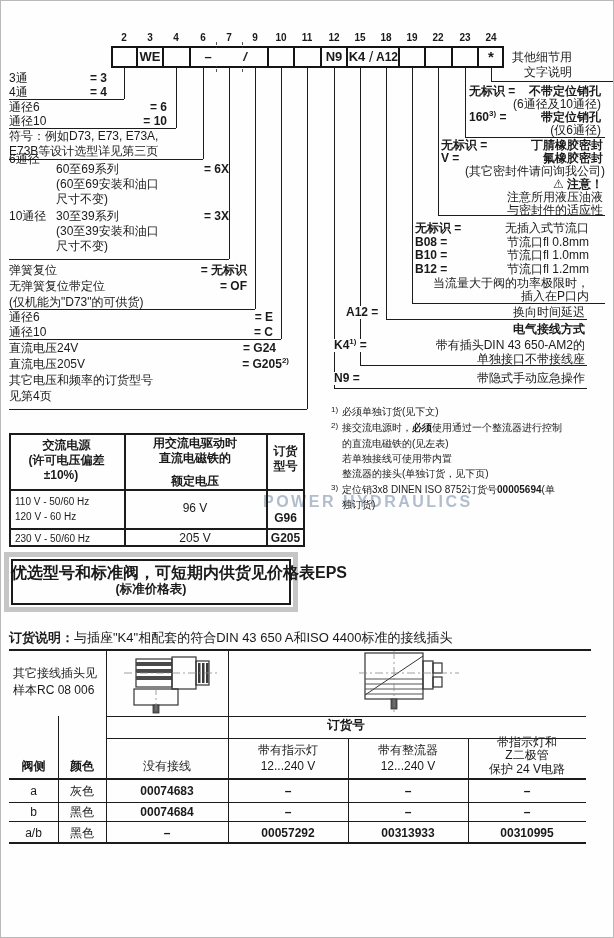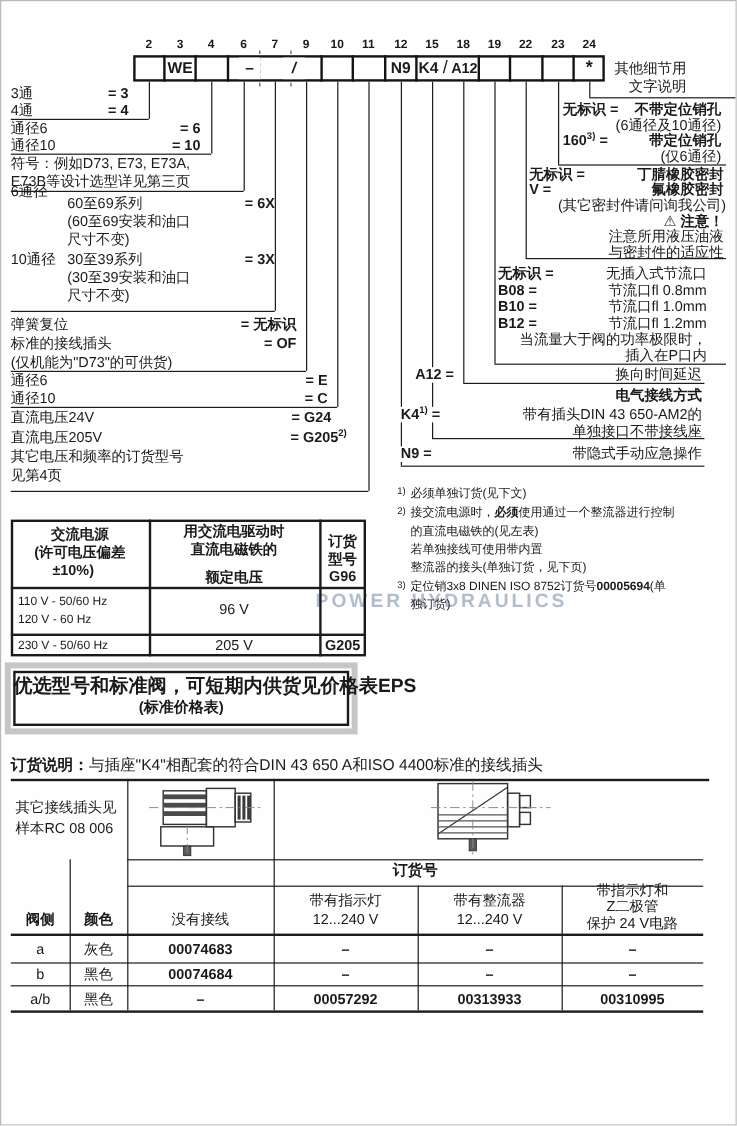--- a/index.html
+++ b/index.html
@@ -127,21 +127,21 @@
   <span class="t" style="left:55px;top:177px;">(60至69安装和油口</span>
   <span class="t" style="left:55px;top:192px;">尺寸不变)</span>
   <span class="t" style="left:8px;top:209px;">10通径</span>
   <span class="t" style="left:55px;top:209px;">30至39系列</span>
   <span class="t b" style="right:384px;top:209px;">= 3X</span>
   <span class="t" style="left:55px;top:224px;">(30至39安装和油口</span>
   <span class="t" style="left:55px;top:239px;">尺寸不变)</span>
 
   <span class="t" style="left:8px;top:263px;">弹簧复位</span>
   <span class="t b" style="right:366px;top:263px;">= 无标识</span>
-  <span class="t" style="left:8px;top:279px;">标准的接线插头</span>
+  <span class="t" style="left:8px;top:279px;">无弹簧复位带定位</span>
   <span class="t b" style="right:366px;top:279px;">= OF</span>
   <span class="t" style="left:8px;top:295px;">(仅机能为"D73"的可供货)</span>
 
   <span class="t" style="left:8px;top:310px;">通径6</span>
   <span class="t b" style="right:340px;top:310px;">= E</span>
   <span class="t" style="left:8px;top:325px;">通径10</span>
   <span class="t b" style="right:340px;top:325px;">= C</span>
 
   <span class="t" style="left:8px;top:341px;">直流电压24V</span>
   <span class="t b" style="right:337px;top:341px;">= G24</span>
@@ -213,21 +213,21 @@
   <span class="t b c" style="left:8px;top:468px;width:104px;">±10%)</span>
   <span class="t b c" style="left:123px;top:436px;width:142px;">用交流电驱动时</span>
   <span class="t b c" style="left:123px;top:451px;width:142px;">直流电磁铁的</span>
   <span class="t b c" style="left:123px;top:474px;width:142px;">额定电压</span>
   <span class="t b c" style="left:265px;top:444px;width:39px;">订货</span>
   <span class="t b c" style="left:265px;top:459px;width:39px;">型号</span>
 
   <span class="t sm" style="left:14px;top:494px;">110 V - 50/60 Hz</span>
   <span class="t sm" style="left:14px;top:509px;">120 V - 60 Hz</span>
   <span class="t c" style="left:123px;top:501px;width:142px;">96 V</span>
-  <span class="t b c" style="left:265px;top:473px;width:39px;">G96</span>
+  <span class="t b c" style="left:265px;top:511px;width:39px;">G96</span>
   <span class="t sm" style="left:14px;top:531px;">230 V - 50/60 Hz</span>
   <span class="t c" style="left:123px;top:531px;width:142px;">205 V</span>
   <span class="t b c" style="left:265px;top:531px;width:39px;">G205</span>
 
   <div id="prefbox"></div>
   <span class="t b c" style="left:10px;top:565px;width:280px;font-size:16px;">优选型号和标准阀，可短期内供货见价格表EPS</span>
   <span class="t b c" style="left:10px;top:582px;width:280px;font-size:12.5px;">(标准价格表)</span>
 
   <span class="t" style="left:8px;top:630px;font-size:13px;"><span class="b">订货说明：</span><span>与插座"K4"相配套的符合DIN 43 650 A和ISO 4400标准的接线插头</span></span>
 

